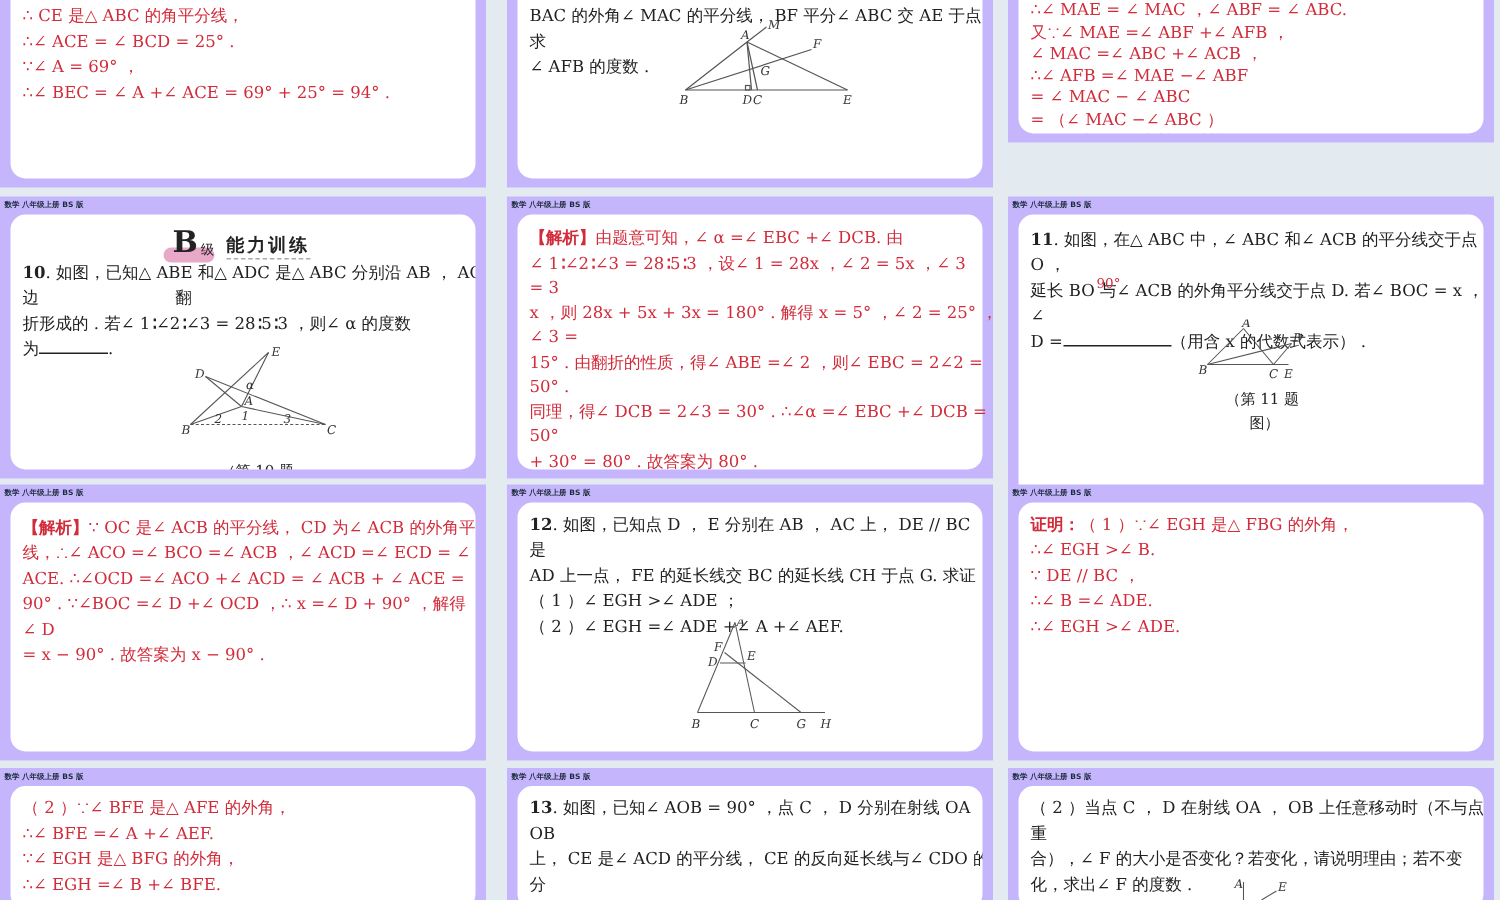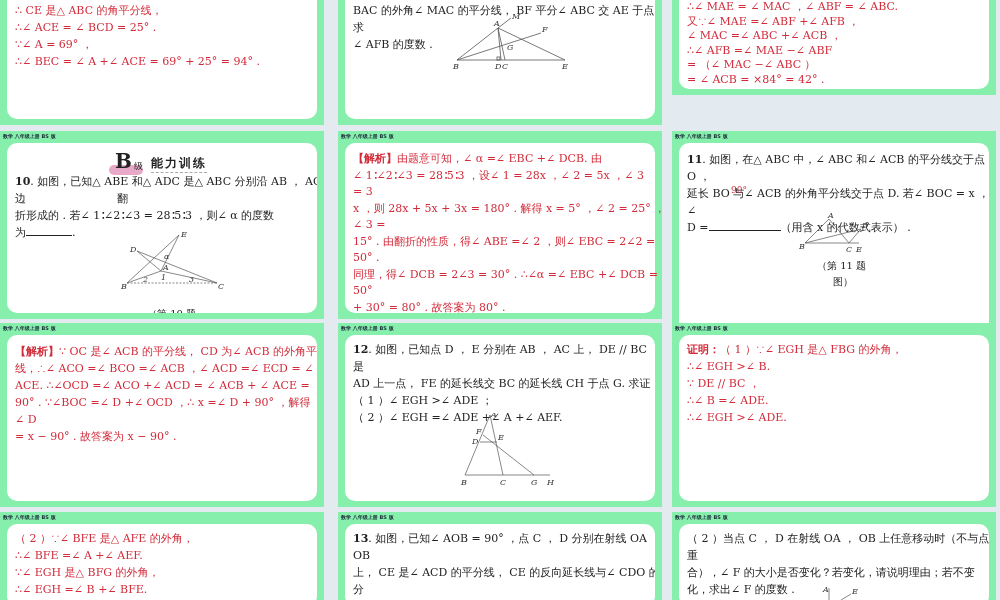--- a/index.html
+++ b/index.html
@@ -1,18 +1,18 @@
 <!DOCTYPE html>
 <html><head>
 <meta charset="utf-8">
 <style>
   html, body { margin:0; padding:0; }
   body { width:1000px; height:600px; background:#e4ebf0; position:relative; overflow:hidden;
          font-family:"DejaVu Serif","Liberation Serif",serif; }
-  .slide { position:absolute; width:324px; background:#86efac; box-sizing:border-box; }
+  .slide { position:absolute; width:324px; background:#c4b5fd; box-sizing:border-box; }
   .slide .hdr { position:absolute; left:3px; top:2px; font-size:5px; color:#1c2b3a; font-weight:bold;
                 font-family:"DejaVu Sans",sans-serif; white-space:nowrap; }
   .slide .card { position:absolute; left:7px; right:7px; top:12px; bottom:6px; background:#fff; border-radius:10px; overflow:hidden; }
   .slide.top .card { top:-10px; }
   .txt { position:absolute; left:8px; right:6px; font-size:11px; line-height:17px; color:#222; }
   .red { color:#d22b3a; }
   .line { white-space:nowrap; }
   .bold { font-weight:bold; }
   .blank { display:inline-block; width:46px; border-bottom:1px solid #222; height:10px; vertical-align:baseline; }
   .blank.w2 { width:72px; }
@@ -69,20 +69,21 @@
   </div>
 </div>
 
 <div class="slide top" style="left:672px;top:0;height:95px;">
   <div class="card">
     <div class="txt red" style="top:10px;line-height:14.5px;">
       <div class="line">∴∠ MAE = ∠ MAC ，∠ ABF = ∠ ABC.</div>
       <div class="line">又∵∠ MAE =∠ ABF +∠ AFB ，</div>
       <div class="line">∠ MAC =∠ ABC +∠ ACB ，</div>
       <div class="line">∴∠ AFB =∠ MAE −∠ ABF</div>
+      <div class="line">= ∠ MAC − ∠ ABC</div>
       <div class="line">= （∠ MAC −∠ ABC ）</div>
       <div class="line">= ∠ ACB = ×84° = 42° .</div>
     </div>
   </div>
 </div>
 
 <div class="slide" style="left:0;top:131px;height:188px;">
   <div class="hdr">数学 八年级上册 BS 版</div>
   <div class="card">
     <div class="banner">

